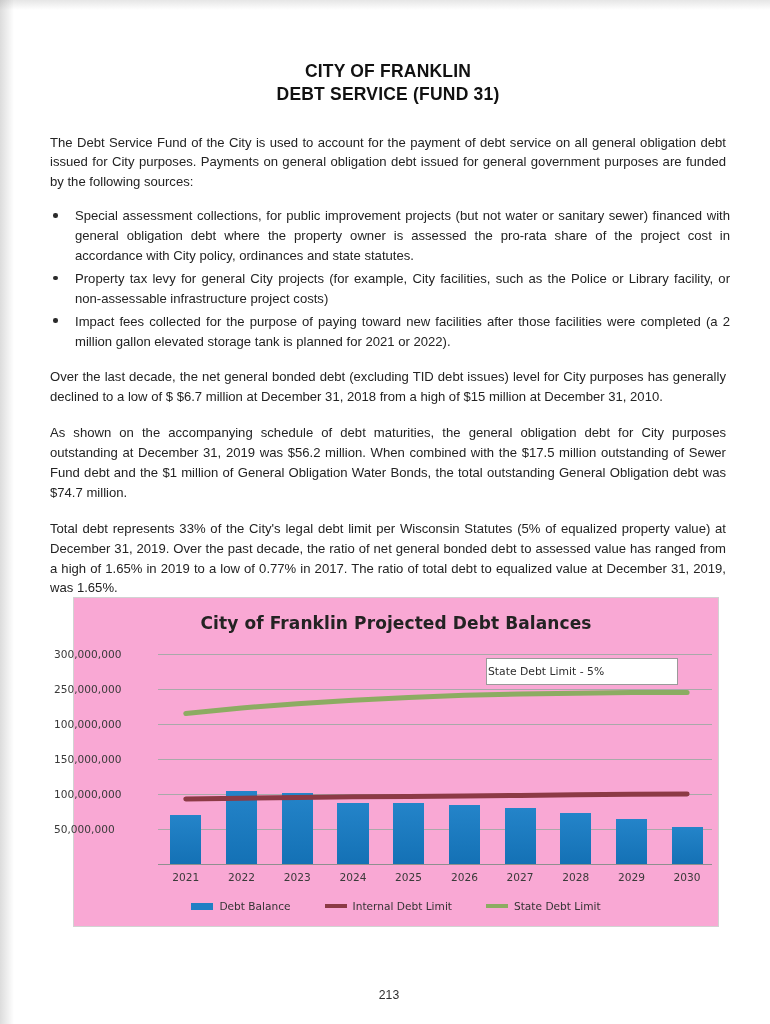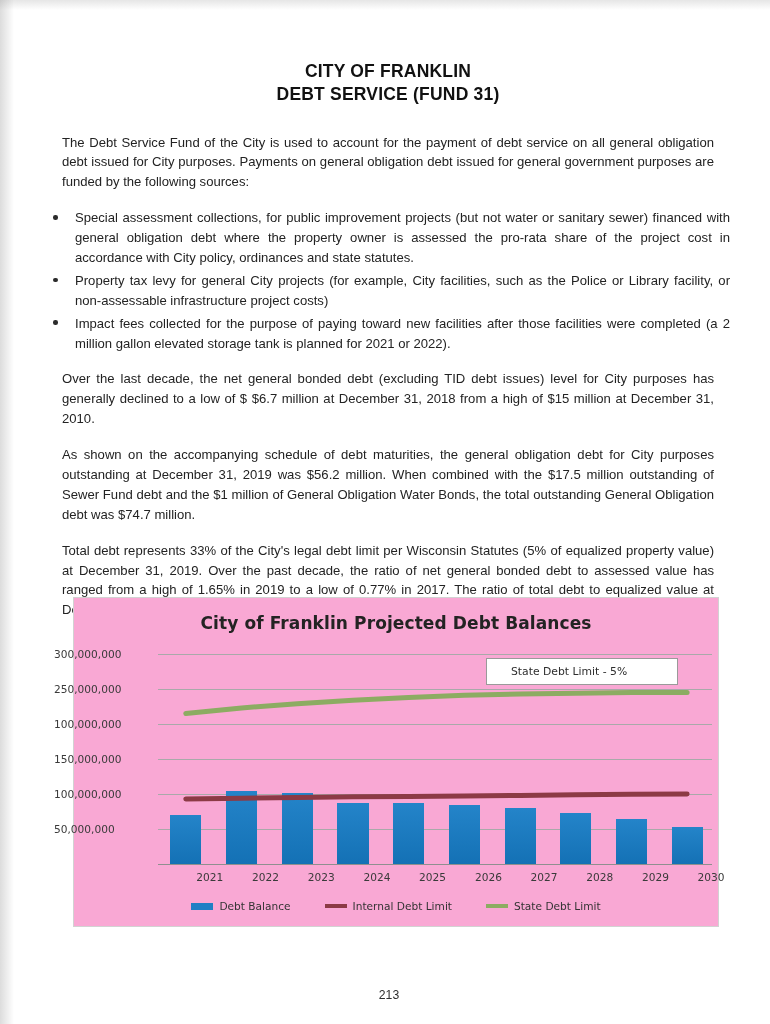--- a/index.html
+++ b/index.html
@@ -35,21 +35,21 @@
     line-height:1.33;
     color:#111;
   }
   .title-block{ margin-top:60px; }
 
   .body-text{
     font-size:13.1px;
     line-height:1.52;
     text-align:justify;
     color:#232323;
-    margin:16px;
+    margin:4px;
   }
   .content{
     position:absolute;
     left:46px; top:0; width:684px;
   }
   .para{ margin-top:16px; }
   .para.first{ margin-top:26px; }
 
   ul.bullets{
     list-style:none;
@@ -125,31 +125,30 @@
     background:linear-gradient(to bottom,#2484c9,#1471b5);
   }
   .xtick{
     position:absolute;
     font-size:10.6px;
     color:#3a3a3a;
     font-family:"DejaVu Sans", sans-serif;
     text-align:center;
     transform:translateX(-50%);
     white-space:nowrap;
-    margin-left:24px;
   }
   .limit-line{ position:absolute; left:0; top:0; }
   .callout{
     position:absolute;
     border:1px solid #9a9a9a;
     background:#ffffff;
     font-size:10.8px;
     color:#2d2d2d;
     font-family:"DejaVu Sans", sans-serif;
-    padding:6px 24px;
+    padding:6px 1px;
     white-space:nowrap;
     box-sizing:border-box;
   }
   .callout.red{ border-color:#8c3a45; }
   .legend{
     position:absolute;
     left:0; right:0; bottom:14px;
     display:flex;
     justify-content:center;
     align-items:center;

